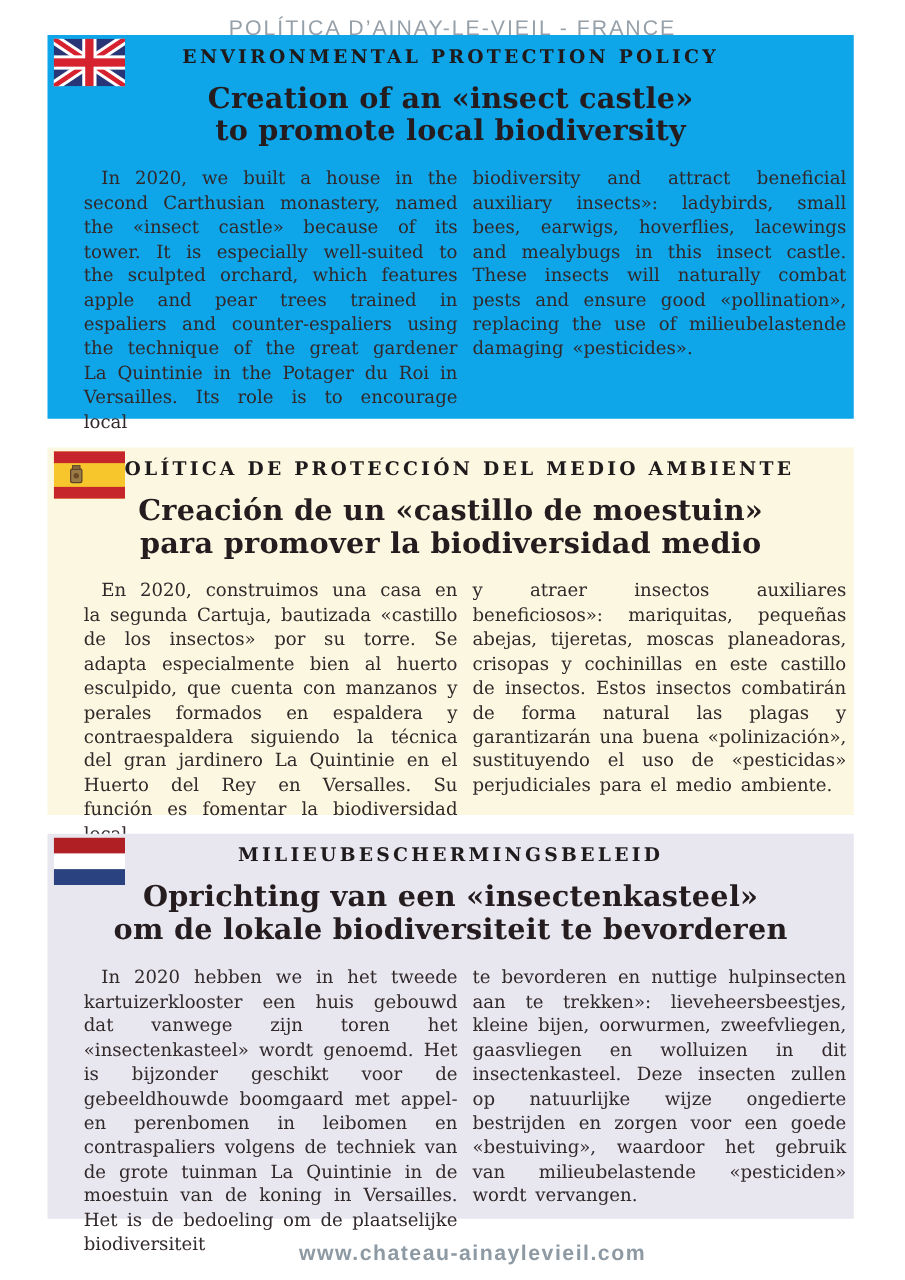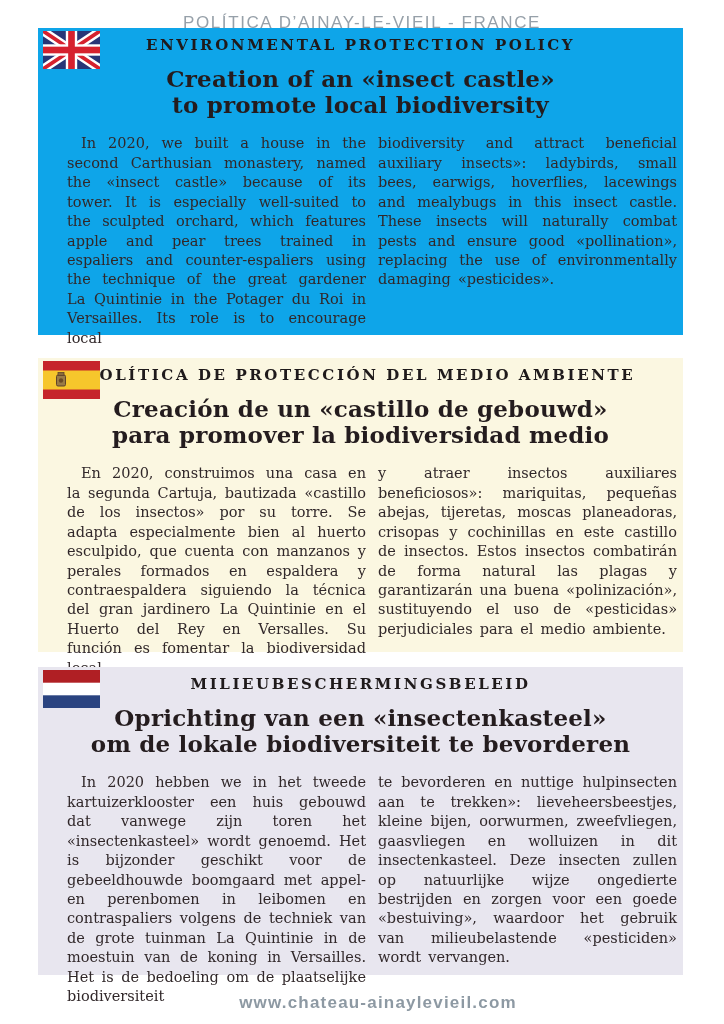--- a/index.html
+++ b/index.html
@@ -84,39 +84,39 @@
       <rect x="24" width="12" height="40" fill="#ffffff"></rect>
       <rect y="14" width="60" height="12" fill="#ffffff"></rect>
       <rect x="26.5" width="7" height="40" fill="#d6212e"></rect>
       <rect y="16.5" width="60" height="7" fill="#d6212e"></rect>
     </svg>
   </div>
   <div class="label">ENVIRONMENTAL PROTECTION POLICY</div>
   <h2 class="heading"><span>Creation of an «insect castle»</span><br><span>to promote local biodiversity</span></h2>
   <div class="body-cols">
     <div class="col col-first">In 2020, we built a house in the second Carthusian monastery, named the «insect castle» because of its tower. It is especially well-suited to the sculpted orchard, which features apple and pear trees trained in espaliers and counter-espaliers using the technique of the great gardener La Quintinie in the Potager du Roi in Versailles. Its role is to encourage local</div>
-    <div class="col">biodiversity and attract beneficial auxiliary insects»: ladybirds, small bees, earwigs, hoverflies, lacewings and mealybugs in this insect castle. These insects will naturally combat pests and ensure good «pollination», replacing the use of environmentally damaging «pesticides».</div>
+    <div class="col">biodiversity and attract beneficial auxiliary insects»: ladybirds, small bees, earwigs, hoverflies, lacewings and mealybugs in this insect castle. These insects will naturally combat pests and ensure good «pollination», replacing the use of milieubelastende damaging «pesticides».</div>
   </div>
 </div>
 
 <div class="section sec-es">
   <div class="flag">
     <svg viewBox="0 0 57 38" preserveAspectRatio="none">
       <rect width="57" height="38" fill="#f6c62c"></rect>
       <rect width="57" height="9.5" fill="#c6252b"></rect>
       <rect y="28.5" width="57" height="9.5" fill="#c6252b"></rect>
       <g>
         <rect x="13.5" y="14" width="9" height="11" rx="1.5" fill="#9a7b46" stroke="#5f432a" stroke-width="1"></rect>
         <rect x="15" y="11.5" width="6" height="3" fill="#8a6a3a" stroke="#5f432a" stroke-width="0.8"></rect>
         <circle cx="18" cy="19.5" r="2.2" fill="#6b4a26"></circle>
       </g>
     </svg>
   </div>
   <div class="label">POLÍTICA DE PROTECCIÓN DEL MEDIO AMBIENTE</div>
-  <h2 class="heading"><span>Creación de un «castillo de gebouwd»</span><br><span>para promover la biodiversidad medio</span></h2>
+  <h2 class="heading"><span>Creación de un «castillo de moestuin»</span><br><span>para promover la biodiversidad medio</span></h2>
   <div class="body-cols">
     <div class="col col-first">En 2020, construimos una casa en la segunda Cartuja, bautizada «castillo de los insectos» por su torre. Se adapta especialmente bien al huerto esculpido, que cuenta con manzanos y perales formados en espaldera y contraespaldera siguiendo la técnica del gran jardinero La Quintinie en el Huerto del Rey en Versalles. Su función es fomentar la biodiversidad local</div>
     <div class="col">y atraer insectos auxiliares beneficiosos»: mariquitas, pequeñas abejas, tijeretas, moscas planeadoras, crisopas y cochinillas en este castillo de insectos. Estos insectos combatirán de forma natural las plagas y garantizarán una buena «polinización», sustituyendo el uso de «pesticidas» perjudiciales para el medio ambiente.</div>
   </div>
 </div>
 
 <div class="section sec-nl">
   <div class="flag">
     <svg viewBox="0 0 57 38" preserveAspectRatio="none">
       <rect width="57" height="38" fill="#ffffff"></rect>

